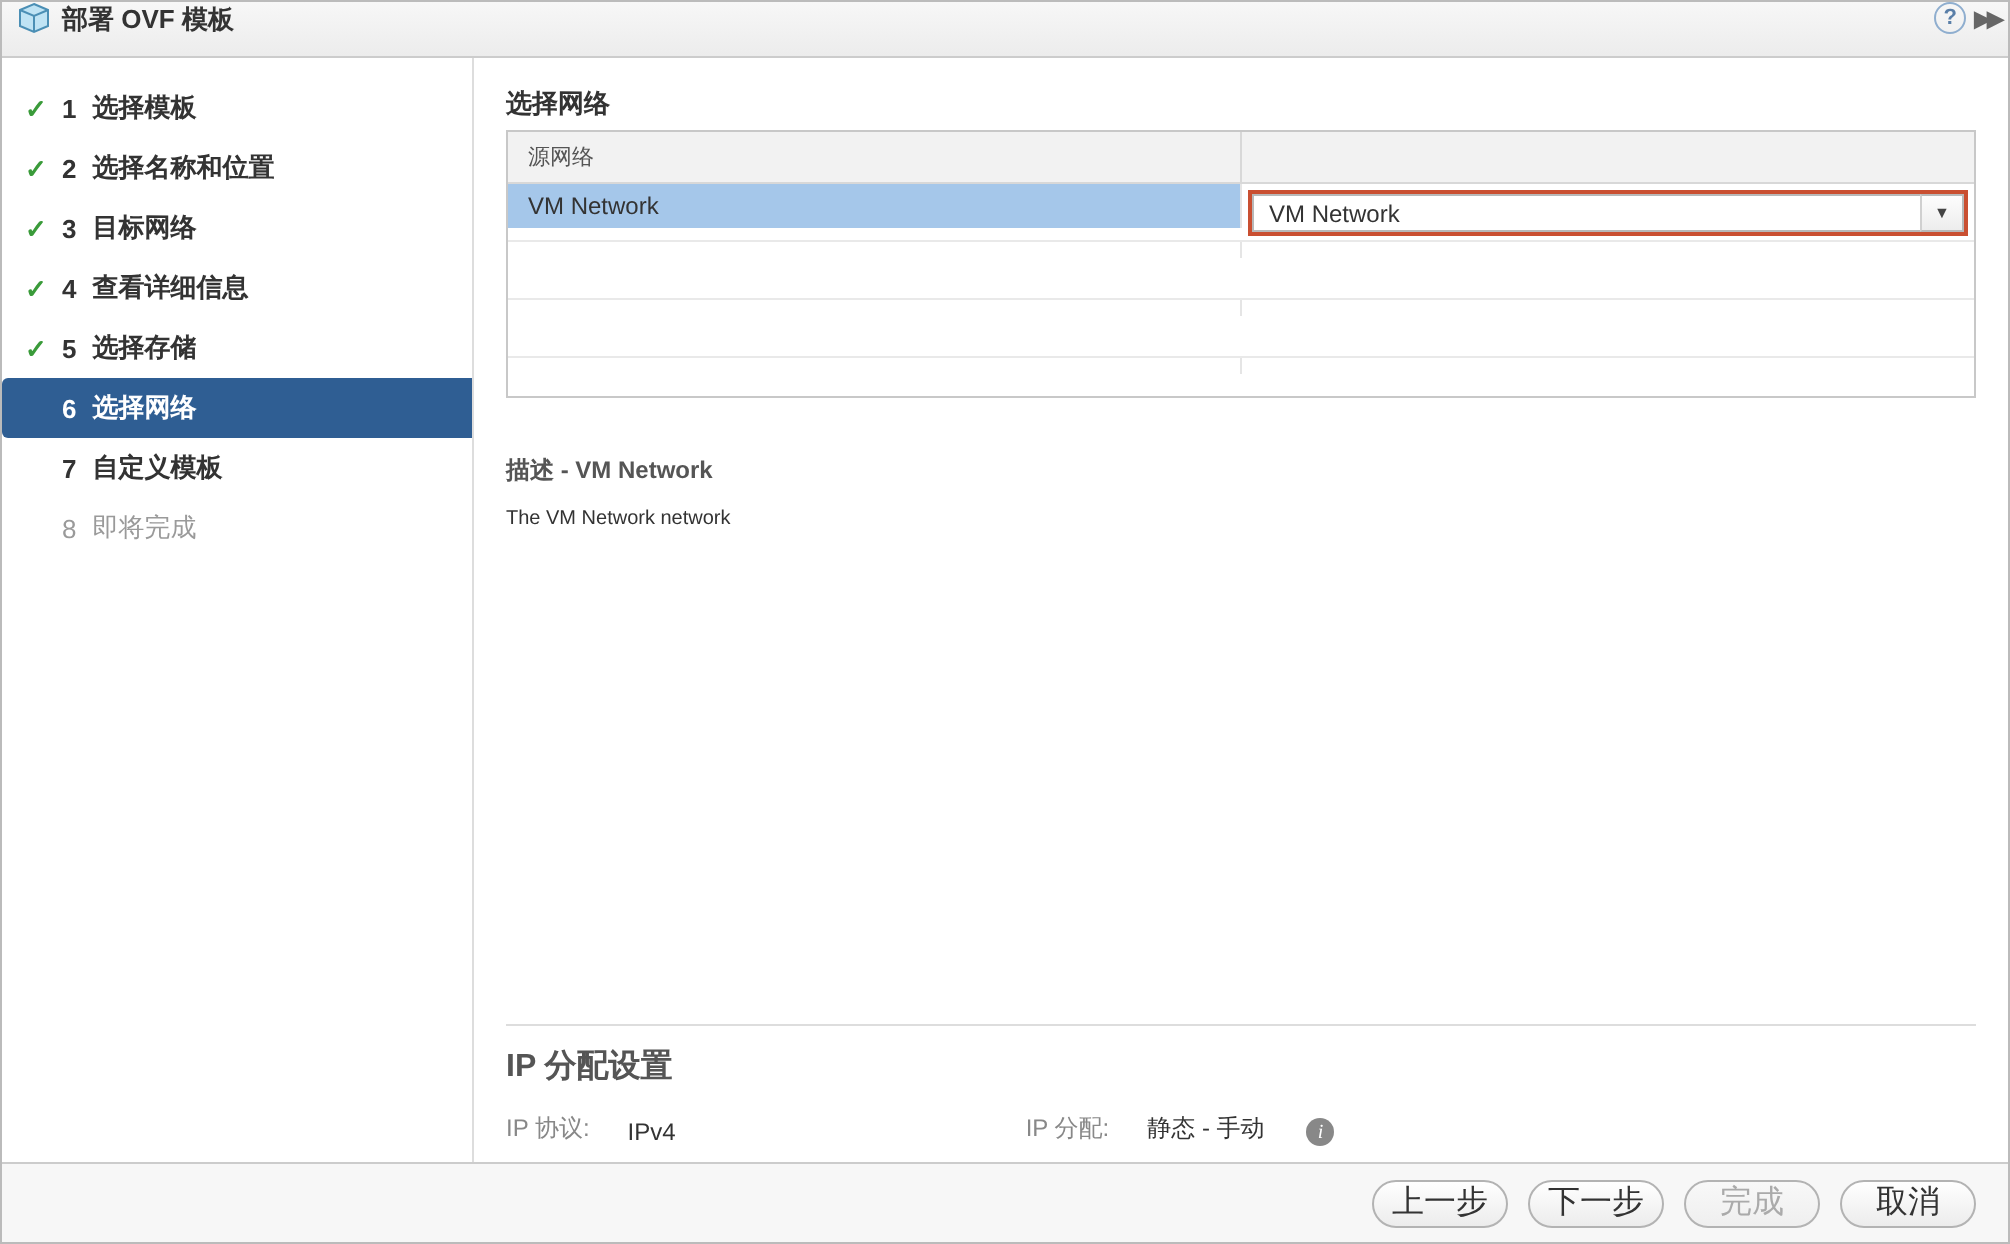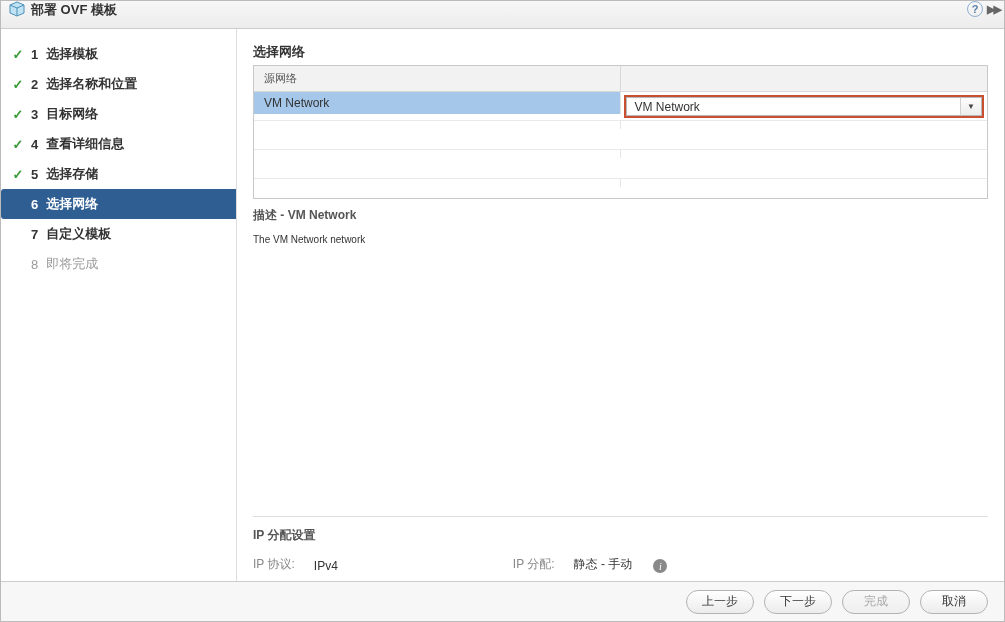--- a/index.html
+++ b/index.html
@@ -158,29 +158,29 @@
     border: 1px solid #b8b8b8;
     border-left: 1px solid #d0d0d0;
     background: linear-gradient(#fdfdfd,#ededed);
     display: flex;
     align-items: center;
     justify-content: center;
     font-size: 8px;
     color: #444;
     cursor: pointer;
   }
-  .desc-block { margin-top: 8px; }
+  .desc-block { margin-top: 28px; }
   .desc-block h3 { font-size: 12px; font-weight: bold; color: #555; margin-bottom: 10px; }
   .desc-block p { font-size: 10px; color: #333; }
   .ip-block {
     border-top: 1px solid #ddd;
     margin-top: auto;
     padding-top: 10px;
   }
-  .ip-block h3 { font-size: 12px; font-weight: bold; color: #555; margin-bottom: 12px; }
+  .ip-block h3 { font-size: 16px; font-weight: bold; color: #555; margin-bottom: 12px; }
   .ip-row { display: flex; gap: 60px; font-size: 12px; }
   .ip-row .pair { display: flex; align-items: flex-end; gap: 19px; }
   .ip-row .lbl { color: #888; }
   .ip-row .val { color: #333; }
   .info-icon {
     display: inline-flex;
     width: 14px; height: 14px;
     border-radius: 50%;
     background: #888;
     color: #fff;
@@ -196,21 +196,21 @@
     display: flex;
     align-items: center;
     justify-content: flex-end;
     padding: 0 16px;
     gap: 10px;
     background: #f7f7f7;
   }
   .footer button {
     min-width: 68px;
     height: 24px;
-    font-size: 12px;
+    font-size: 16px;
     border: 1px solid #b3b3b3;
     background: linear-gradient(#ffffff,#ececec);
     border-radius: 12px;
     cursor: pointer;
     color: #333;
   }
   .footer button:disabled {
     color: #aaa;
     cursor: default;
     background: linear-gradient(#f8f8f8,#efefef);

